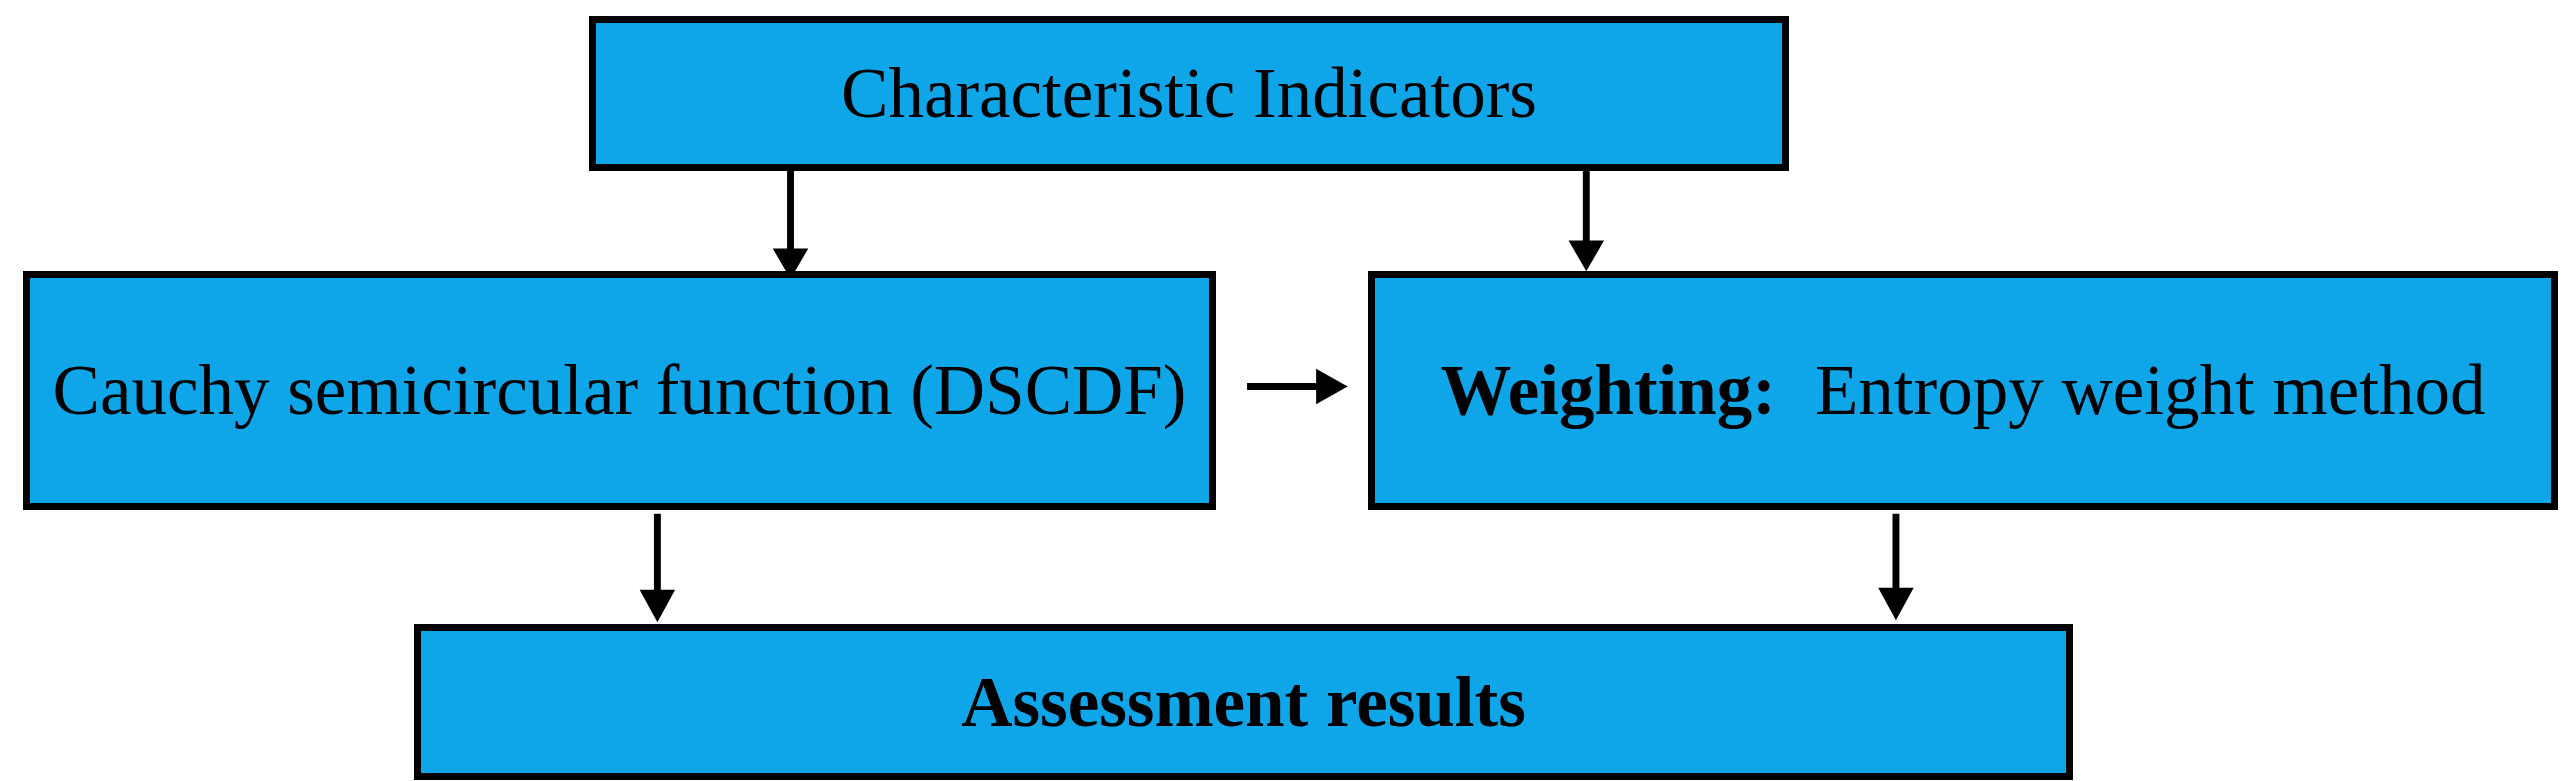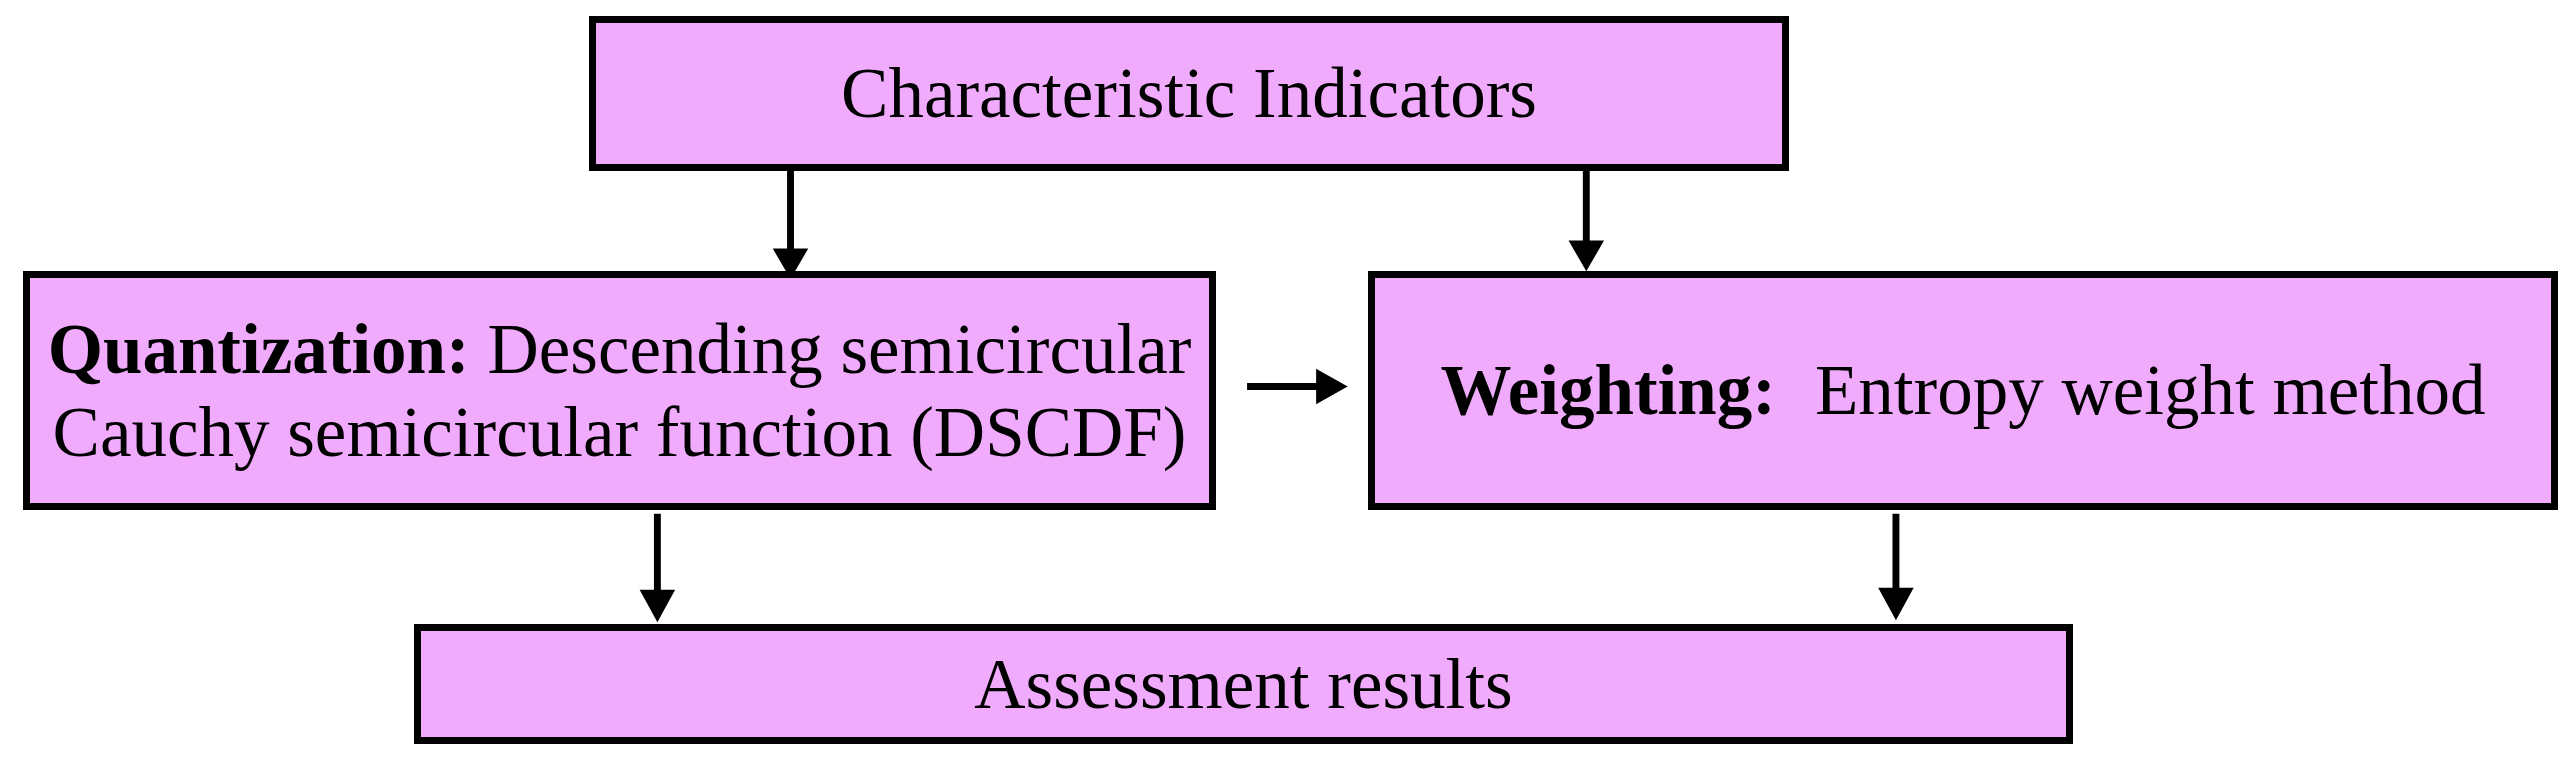--- a/index.html
+++ b/index.html
@@ -27,34 +27,34 @@
     stroke: #000000;
     stroke-width: 7;
   }
   svg.connectors polygon {
     fill: #000000;
     stroke: none;
   }
   .box {
     position: absolute;
     box-sizing: border-box;
-    background: #f0abfc;
+    background: #0ea5e9;
     border: 7px solid #000000;
     display: flex;
     align-items: center;
     justify-content: center;
     text-align: left;
     font-size: 71px;
     line-height: 1.16;
     white-space: nowrap;
   }
   .box-top    { left: 589px;  top: 16px;  width: 1200px; height: 155px; }
   .box-left   { left: 23px;   top: 271px; width: 1193px; height: 239px; flex-direction: column; }
   .box-right  { left: 1368px; top: 271px; width: 1190px; height: 239px; }
-  .box-bottom { left: 414px;  top: 624px; width: 1659px; height: 120px; }
+  .box-bottom { left: 414px;  top: 624px; width: 1659px; height: 156px; font-weight: bold; }
   .kw { font-weight: bold; }
   .kw-q { margin-right: 0.25em; }
   .kw-w { margin-right: 0.55em; }
   .line { display: block; white-space: nowrap; }
 </style>
 </head>
 <body>
 
 <div class="canvas">
 
@@ -79,23 +79,20 @@
       <line x1="1922" y1="521" x2="1922" y2="600"></line>
       <polygon points="1904,596 1940,596 1922,629"></polygon>
     </g>
   </svg>
 
   <div class="box box-top">
     <span class="line">Characteristic Indicators</span>
   </div>
 
   <div class="box box-left">
-    <span class="line">
-      <span class="kw kw-q">Quantization:</span><span>Descending semicircular</span>
-    </span>
     <span class="line">Cauchy semicircular function (DSCDF)</span>
   </div>
 
   <div class="box box-right">
     <span class="line">
       <span class="kw kw-w">Weighting:</span><span>Entropy weight method</span>
     </span>
   </div>
 
   <div class="box box-bottom">

